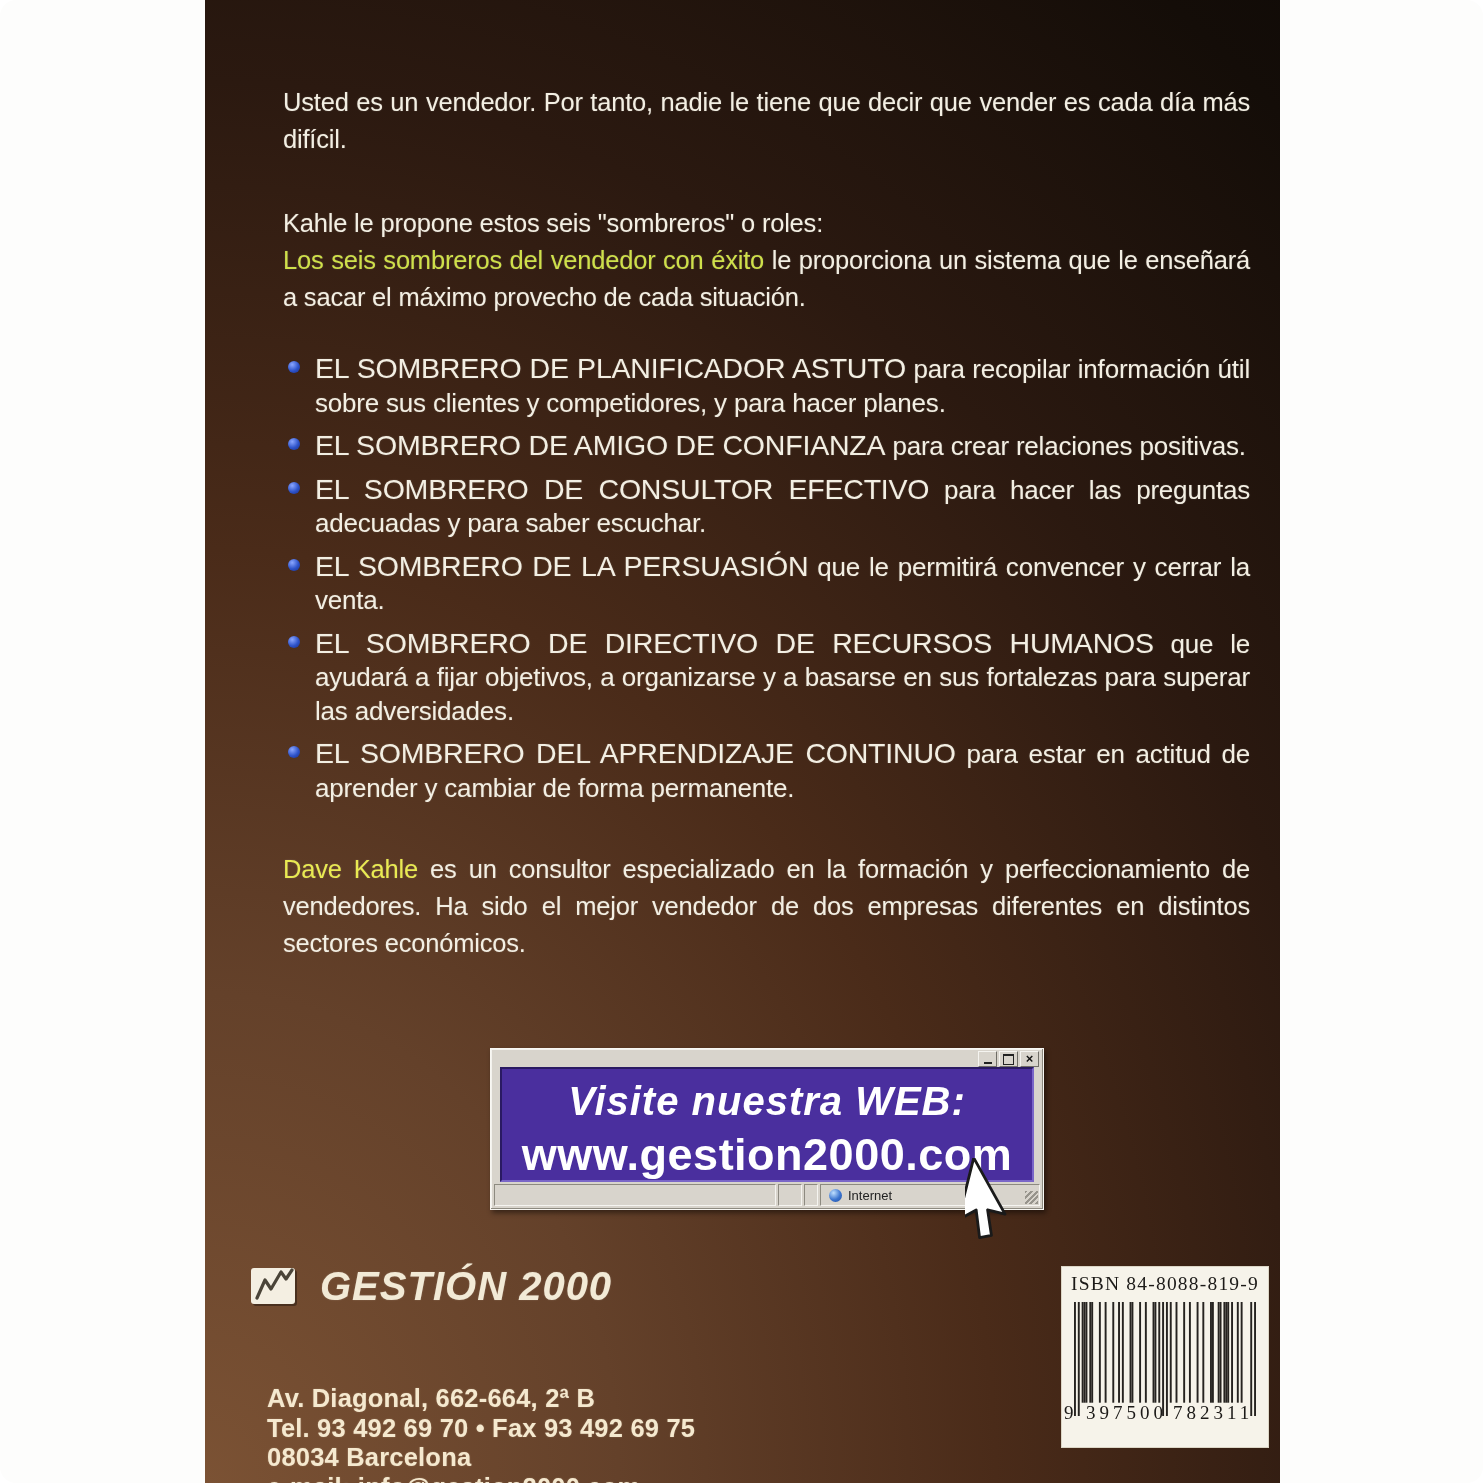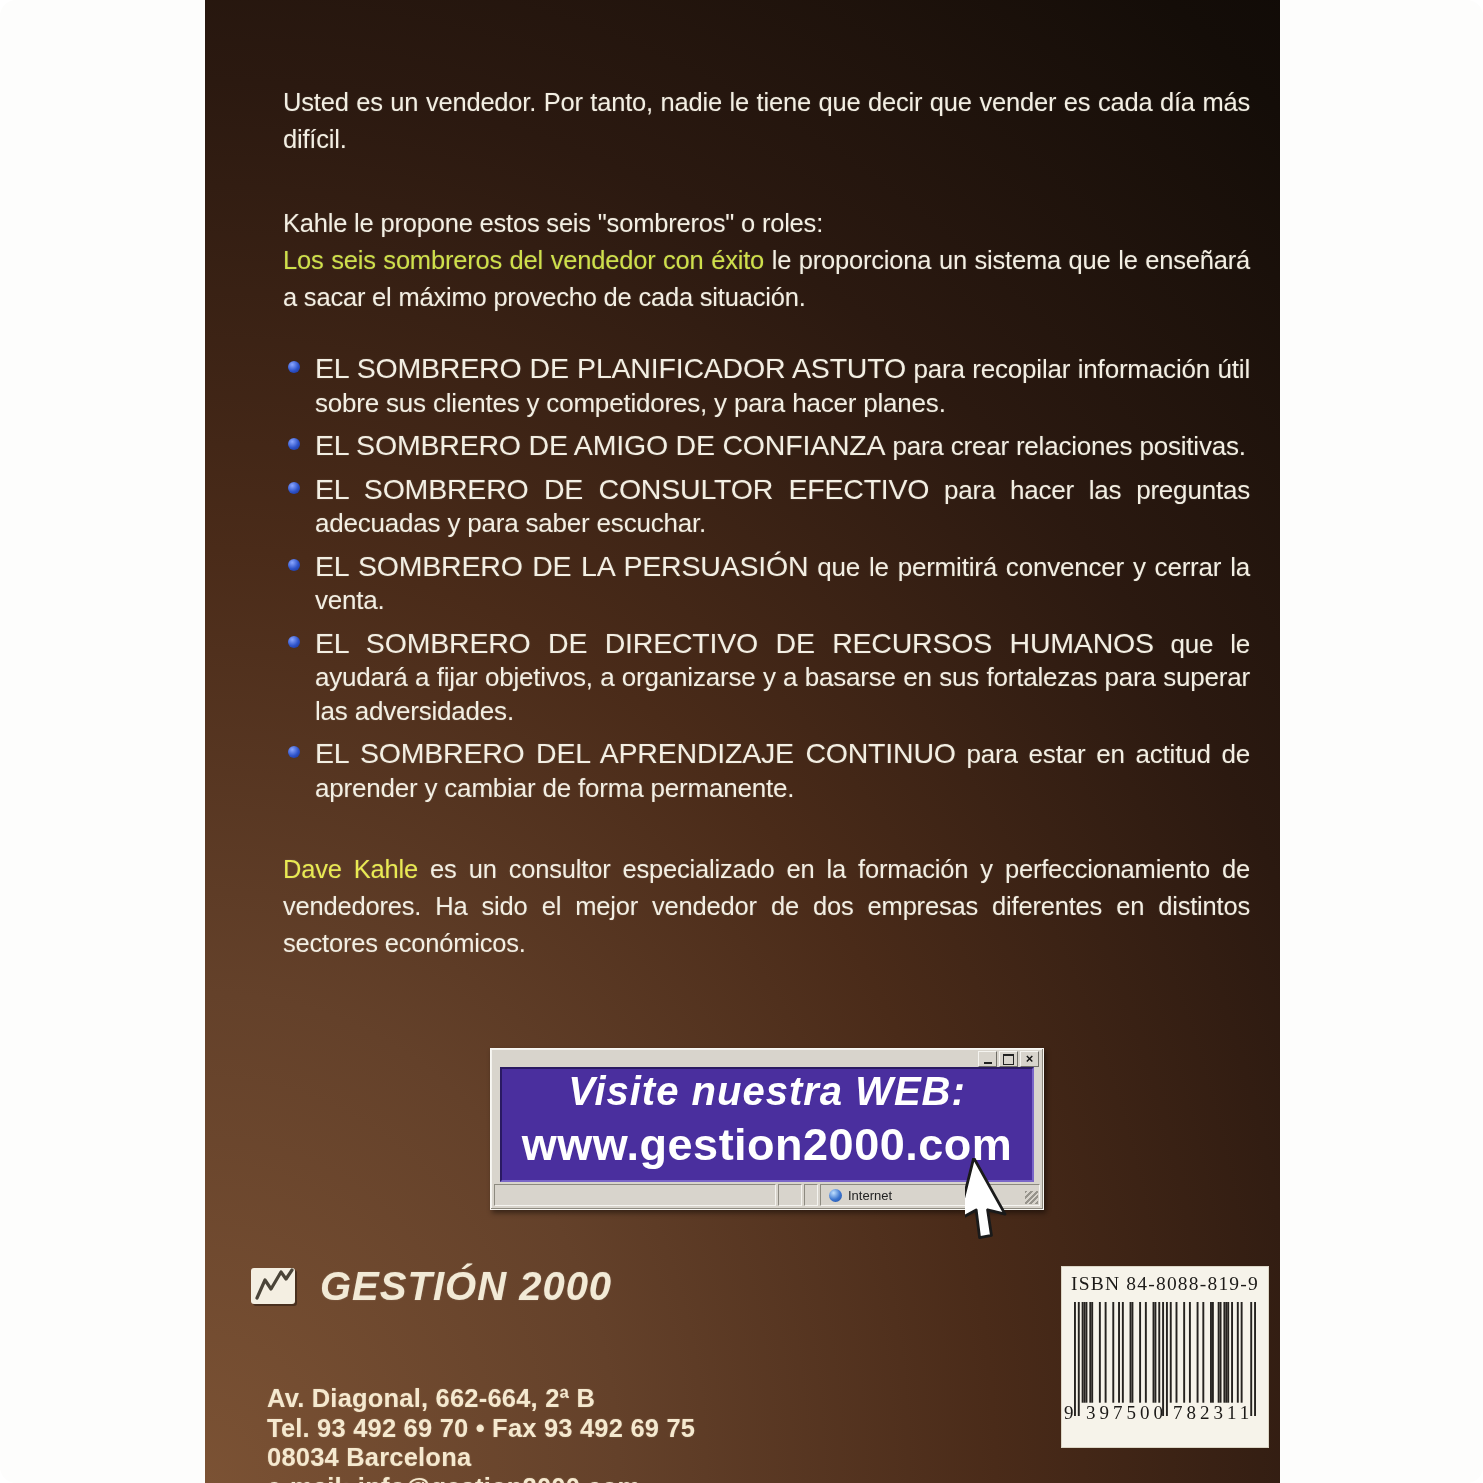--- a/index.html
+++ b/index.html
@@ -30,21 +30,21 @@
   .titlebar{position:relative;height:18px;}
   .winbtns{position:absolute;right:4px;top:2px;display:flex;gap:2px;}
   .wbtn{width:17px;height:14px;background:#d8d4cc;border:1px solid;
         border-color:#f5f4f0 #6f6d66 #6f6d66 #f5f4f0;
         display:flex;align-items:center;justify-content:center;}
   .glyph-min{display:block;width:8px;height:7px;border-bottom:2px solid #222;}
   .glyph-restore{display:block;width:9px;height:8px;border:1px solid #222;border-top:2px solid #222;}
   .wbtn.close{font-size:13px;font-weight:bold;color:#111;line-height:12px;}
   .purple{position:absolute;left:9px;right:9px;top:18px;bottom:27px;background:#4a2f9e;
         border:2px solid;border-color:#2a1a62 #7a66c8 #7a66c8 #2a1a62;color:#ffffff;text-align:center;}
-  .purple .l1{margin-top:0;font-size:40px;font-style:italic;font-weight:bold;letter-spacing:1px;}
+  .purple .l1{margin-top:10px;font-size:40px;font-style:italic;font-weight:bold;letter-spacing:1px;}
   .purple .l2{margin-top:5px;font-size:45px;font-weight:bold;letter-spacing:0.5px;}
   .statusbar{position:absolute;left:3px;right:3px;bottom:3px;height:22px;display:flex;gap:2px;}
   .scell{background:#d8d4cc;border:1px solid;border-color:#8d8a80 #f5f4f0 #f5f4f0 #8d8a80;}
   .scell.c1{width:280px;}
   .scell.c2{width:22px;}
   .scell.c3{width:12px;}
   .scell.internet{width:148px;display:flex;align-items:center;gap:6px;padding:0 8px;
         font-size:13px;color:#222;}
   .scell.c5{flex:1;position:relative;}
   .globe{width:13px;height:13px;border-radius:50%;flex:0 0 auto;

